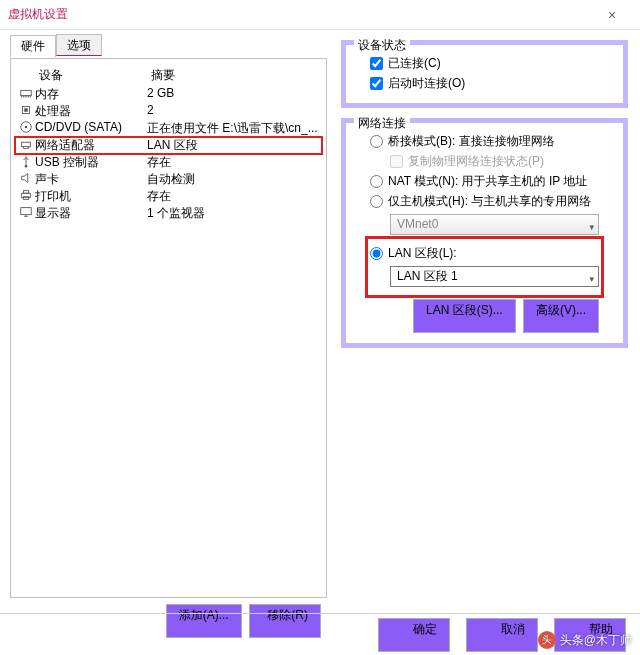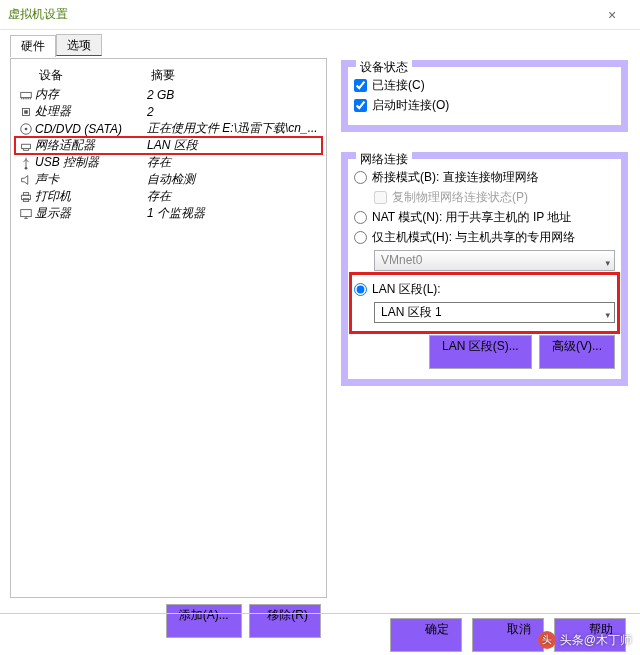--- a/index.html
+++ b/index.html
@@ -1,49 +1,49 @@
 <!DOCTYPE html>
 <html><head>
 <meta charset="utf-8">
 <style>
 * { box-sizing: border-box; font-family: "Microsoft YaHei", "Segoe UI", Tahoma, sans-serif; font-size: 12px; }
 body { margin: 0; background: #fff; width: 640px; height: 655px; overflow: hidden; position: relative; }
 .titlebar { height: 30px; display: flex; align-items: center; padding: 0 8px; border-bottom: 1px solid #e5e5e5; }
-.titlebar .title { flex: 1; color: #4d7c0f; }
+.titlebar .title { flex: 1; color: #be185d; }
 .titlebar .close { width: 40px; text-align: center; color: #666; font-size: 14px; }
 .content { display: flex; height: 582px; }
 .left-pane { width: 335px; padding: 4px 8px 8px 10px; }
 .tabs { display: flex; height: 22px; margin-bottom: 2px; }
 .tab { padding: 2px 10px 4px; border: 1px solid #c0c0c0; border-bottom: none; background: #fff; position: relative; top: 1px; }
 .tab.inactive { background: #f0f0f0; border-bottom: 1px solid #be185d; top: 0; }
 .device-box { border: 1px solid #c0c0c0; height: 540px; padding: 6px 4px; }
 .dev-header { display: flex; padding: 2px 6px; font-weight: normal; color: #000; }
 .col-dev { width: 130px; }
 .col-sum { flex: 1; }
-.dev-row { display: flex; align-items: center; height: 17px; padding: 0 2px; font-style: italic; }
+.dev-row { display: flex; align-items: flex-start; height: 17px; padding: 0 2px; }
 .dev-row .ico { width: 18px; display: flex; justify-content: center; color: #555; font-size: 11px; }
 .dev-row .name { width: 112px; white-space: nowrap; overflow: hidden; }
 .dev-row .sum { flex: 1; white-space: nowrap; overflow: hidden; text-overflow: ellipsis; }
 .dev-row.highlight { outline: 2px solid #e02020; outline-offset: -1px; }
 .left-buttons { margin-top: 6px; text-align: right; padding-right: 6px; }
 .btn { display: inline-block; min-width: 72px; height: 34px; line-height: 20px; padding: 0 12px; border: 1px solid #adadad; background: #8b5cf6; text-align: right; margin-left: 4px; cursor: default; }
 .right-pane { flex: 1; padding: 10px 12px 8px 6px; }
-.group { border: 7px solid #c4b5fd; margin-bottom: 10px; padding: 8px 6px 10px; position: relative; margin-top: 20px; }
+.group { border: 5px solid #c4b5fd; margin-bottom: 10px; padding: 8px 24px 10px; position: relative; }
 .group-title { position: absolute; top: -8px; left: 8px; background: #fff; padding: 0 4px; color: #000; }
 .chk-row, .rad-row { display: flex; align-items: center; height: 20px; }
 .chk-row input, .rad-row input { margin: 0 5px 0 0; }
 .indent { padding-left: 20px; }
 .disabled { color: #a0a0a0; }
 .select { width: 100%; height: 21px; border: 1px solid #abadb3; background: #f0f0f0 linear-gradient(#fff,#e8e8e8); padding: 0 18px 0 6px; line-height: 19px; margin-top: 3px; position: relative; }
 .select.enabled { background: #fff; border-color: #7a7a7a; }
 .select .arrow { position: absolute; right: 4px; top: 3px; font-size: 9px; color: #555; }
 .select.disabled-sel { color: #888; }
 .highlight-section { outline: 3px solid #e02020; outline-offset: 2px; padding-top: 2px; padding-bottom: 6px; }
 .right-buttons { text-align: right; margin-top: 6px; }
-.footer { position: absolute; bottom: 0; left: 0; right: 0; border-top: 1px solid #d0d0d0; height: 42px; display: flex; justify-content: flex-end; align-items: center; padding: 0 14px; gap: 6px; }
+.footer { position: absolute; bottom: 0; left: 0; right: 0; border-top: 1px solid #d0d0d0; height: 42px; display: flex; justify-content: flex-end; align-items: center; padding: 0 14px; gap: 12px; }
 .watermark { position: absolute; right: 8px; bottom: 6px; display: flex; align-items: center; gap: 4px; color: rgba(255,255,255,0.95); font-size: 13px; text-shadow: 0 0 3px rgba(0,0,0,0.6); }
 .watermark .wm-ico { width: 18px; height: 18px; border-radius: 50%; background: #d54; display: flex; align-items: center; justify-content: center; color: #fff; font-size: 10px; }
 svg.ico-svg { width: 14px; height: 14px; }
 </style>
 </head>
 <body>
 
 <div class="titlebar">
   <span class="title">虚拟机设置</span>
   <span class="close">×</span>

